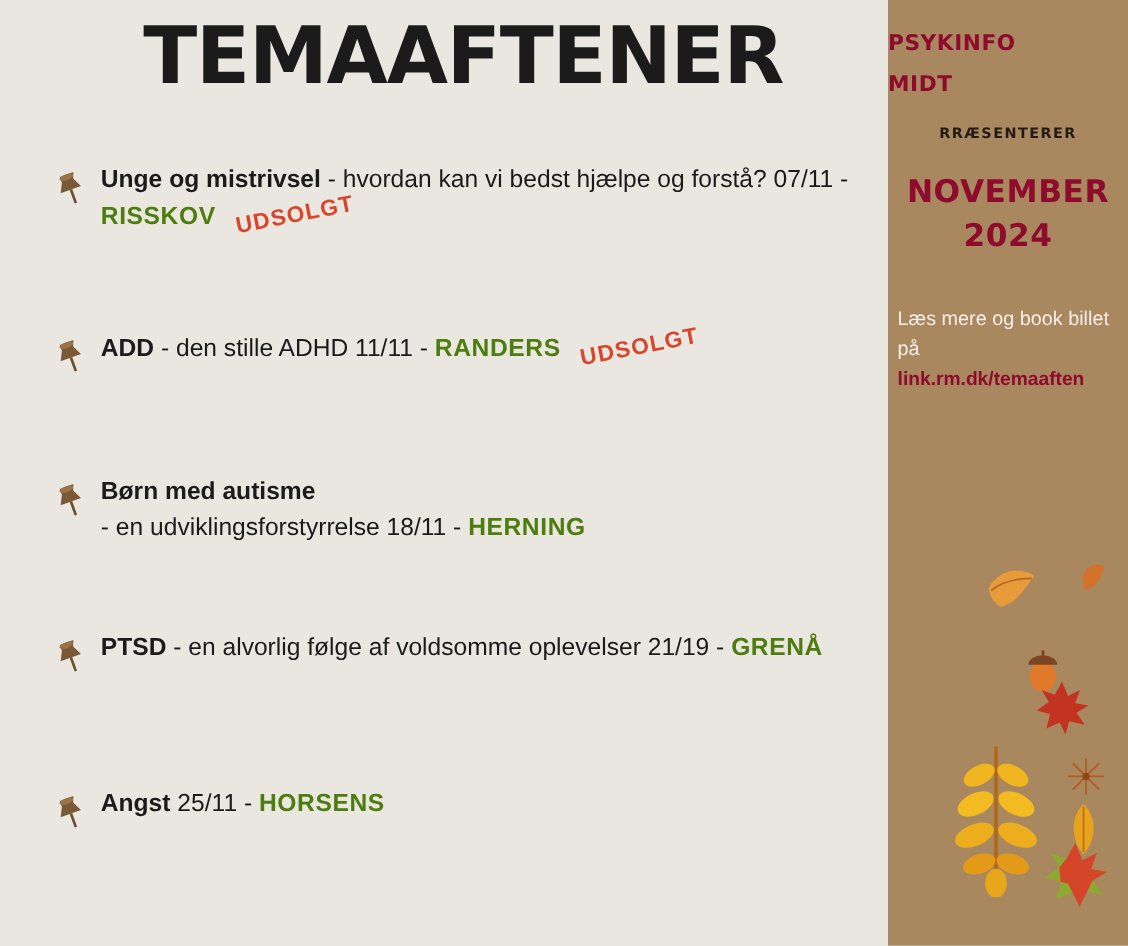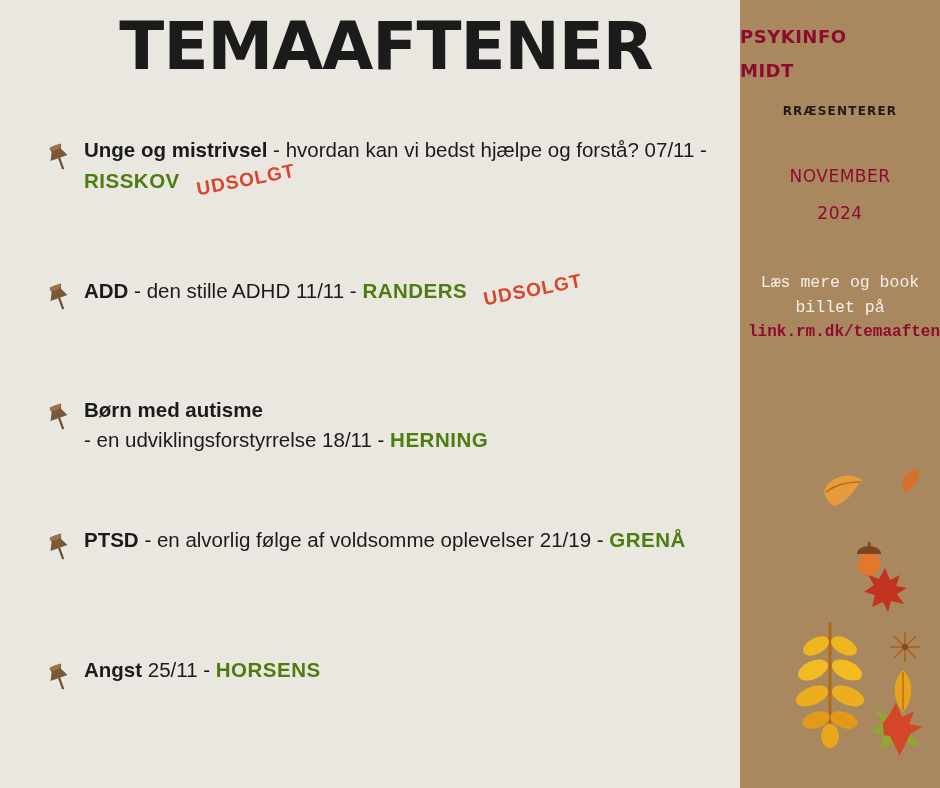--- a/index.html
+++ b/index.html
@@ -111,36 +111,35 @@
   .presents {
     margin-top: 16px;
     text-align: center;
     font-family: "DejaVu Sans", sans-serif;
     font-weight: bold;
     font-size: 12px;
     letter-spacing: 1.2px;
     color: #231a14;
   }
   .month {
-    margin-top: 40px;
+    margin-top: 24px;
     text-align: center;
     font-family: "DejaVu Sans", sans-serif;
-    font-weight: normal;
-    font-size: 17px;
+    font-weight: bold;
+    font-size: 26px;
     line-height: 37px;
     color: #8e0b2e;
     letter-spacing: 0.5px;
   }
   .booking {
     margin-top: 38px;
-    text-align: center;
     font-size: 16.5px;
     line-height: 25px;
     color: #f4efe9;
-    font-family: Liberation Mono, monospace;
+    font-family: Liberation Sans, sans-serif;
     padding: 0 8px;
   }
   .booking .url {
     color: #8e0b2e;
     font-weight: bold;
     font-size: 16px;
   }
 
   
   .leaf {

